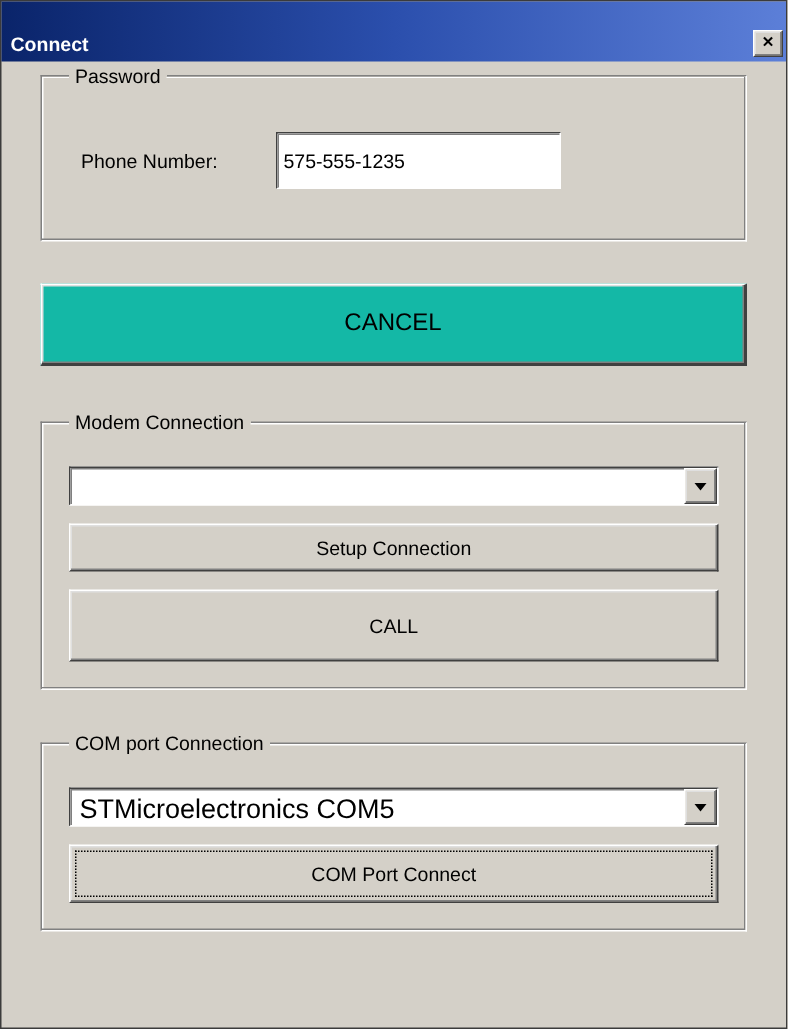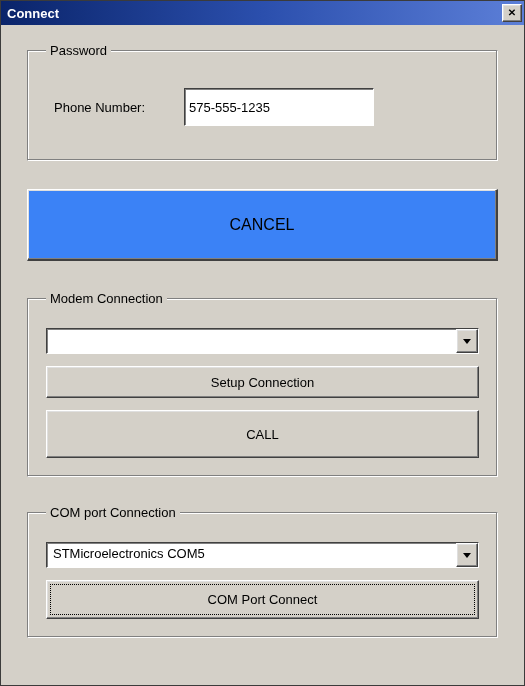--- a/index.html
+++ b/index.html
@@ -17,21 +17,21 @@
     border: 1px solid #3b3b3b;
     box-sizing: border-box;
     position: relative;
   }
   .titlebar {
     height: 24px;
     background: linear-gradient(to right, #0a246a, #2b4fad, #5c7fd8);
     display: flex;
     align-items: center;
     justify-content: space-between;
-    padding: 0 2px 0 6px;
+    padding: 16px 2px 0 6px;
     color: #fff;
     font-weight: bold;
     font-size: 13px;
   }
   .titlebar .close {
     width: 18px;
     height: 16px;
     background: #d4d0c8;
     border: 1px solid #fff;
     border-right-color: #404040;
@@ -114,41 +114,41 @@
     box-shadow: inset -1px -1px 0 #808080, inset 1px 1px 0 #dfdfdf;
     cursor: default;
     padding: 6px 0;
   }
   .btn.focus-ring {
     outline: 1px dotted #000;
     outline-offset: -5px;
   }
   .big-cancel {
     width: 100%;
-    height: 72px;
-    background: #3b82f6;
+    height: 55px;
+    background: #14b8a6;
     font-size: 16px;
     margin-bottom: 30px;
     border-top: 1px solid #fff;
     border-left: 1px solid #fff;
     border-right: 2px solid #404040;
     border-bottom: 2px solid #404040;
   }
 
   .combo {
     display: flex;
     align-items: stretch;
     height: 26px;
     background: #fff;
     box-sizing: border-box;
   }
   .combo .combo-text {
     flex: 1;
     padding: 3px 6px;
-    font-size: 13px;
+    font-size: 18px;
     white-space: nowrap;
     overflow: hidden;
   }
   .combo .combo-btn {
     width: 20px;
     background: #d4d0c8;
     border-top: 1px solid #fff;
     border-left: 1px solid #fff;
     border-right: 1px solid #404040;
     border-bottom: 1px solid #404040;

